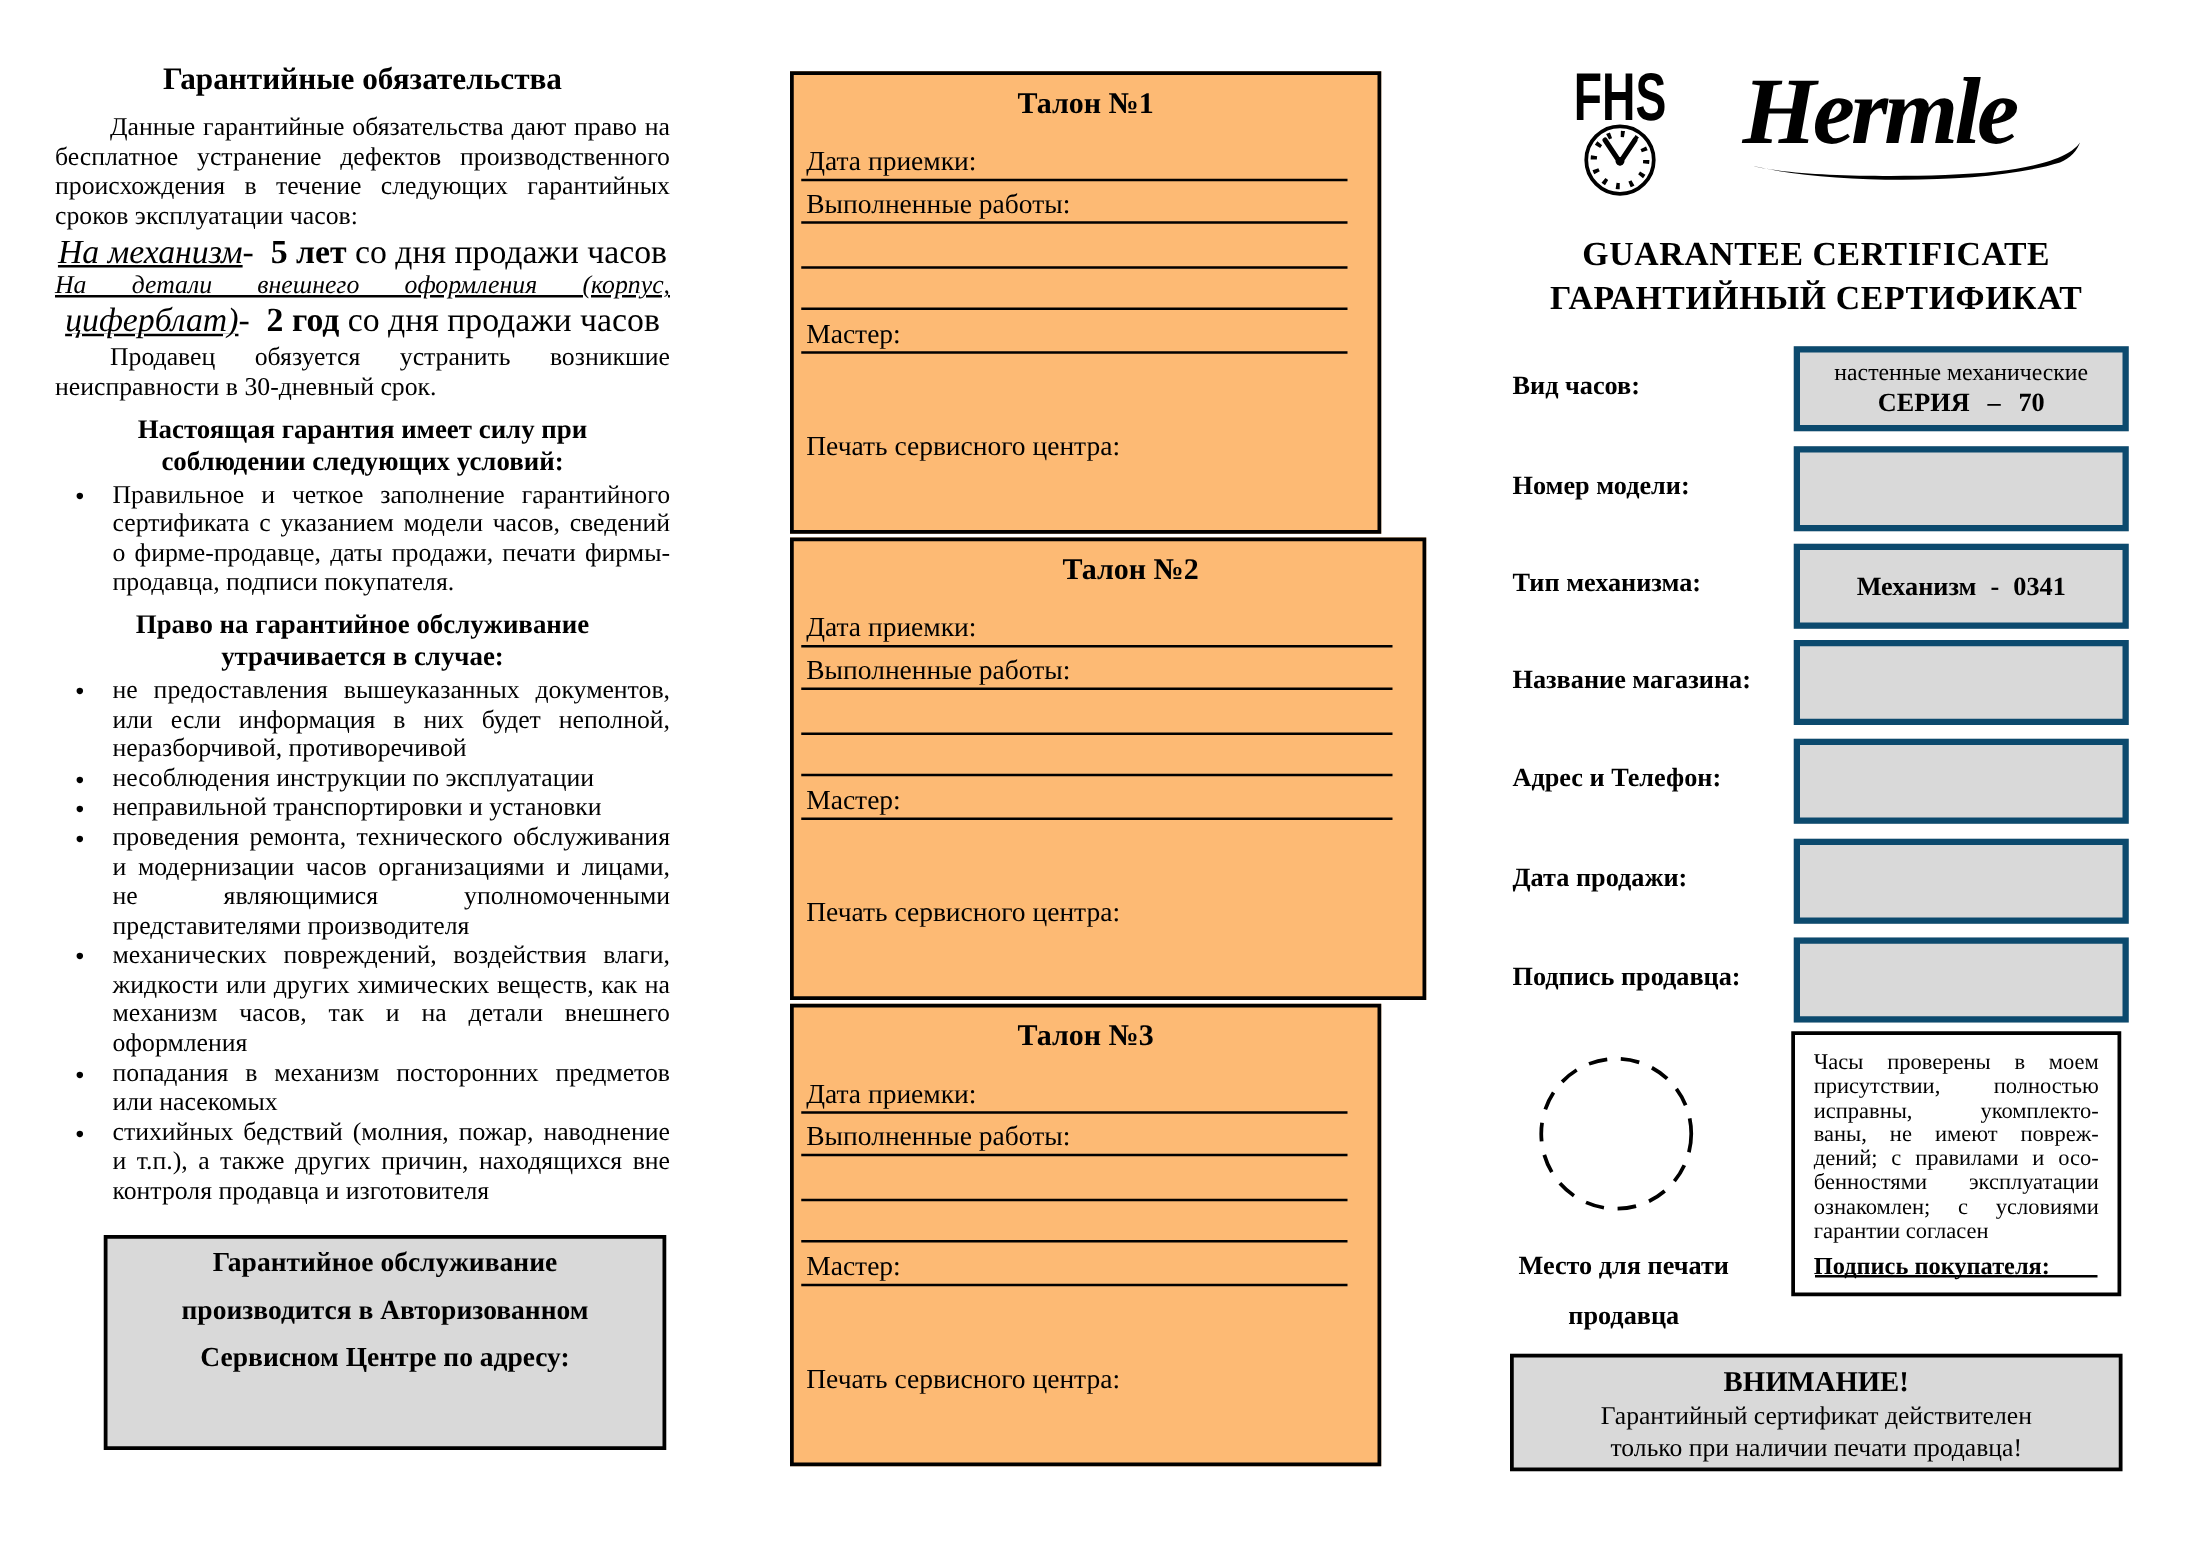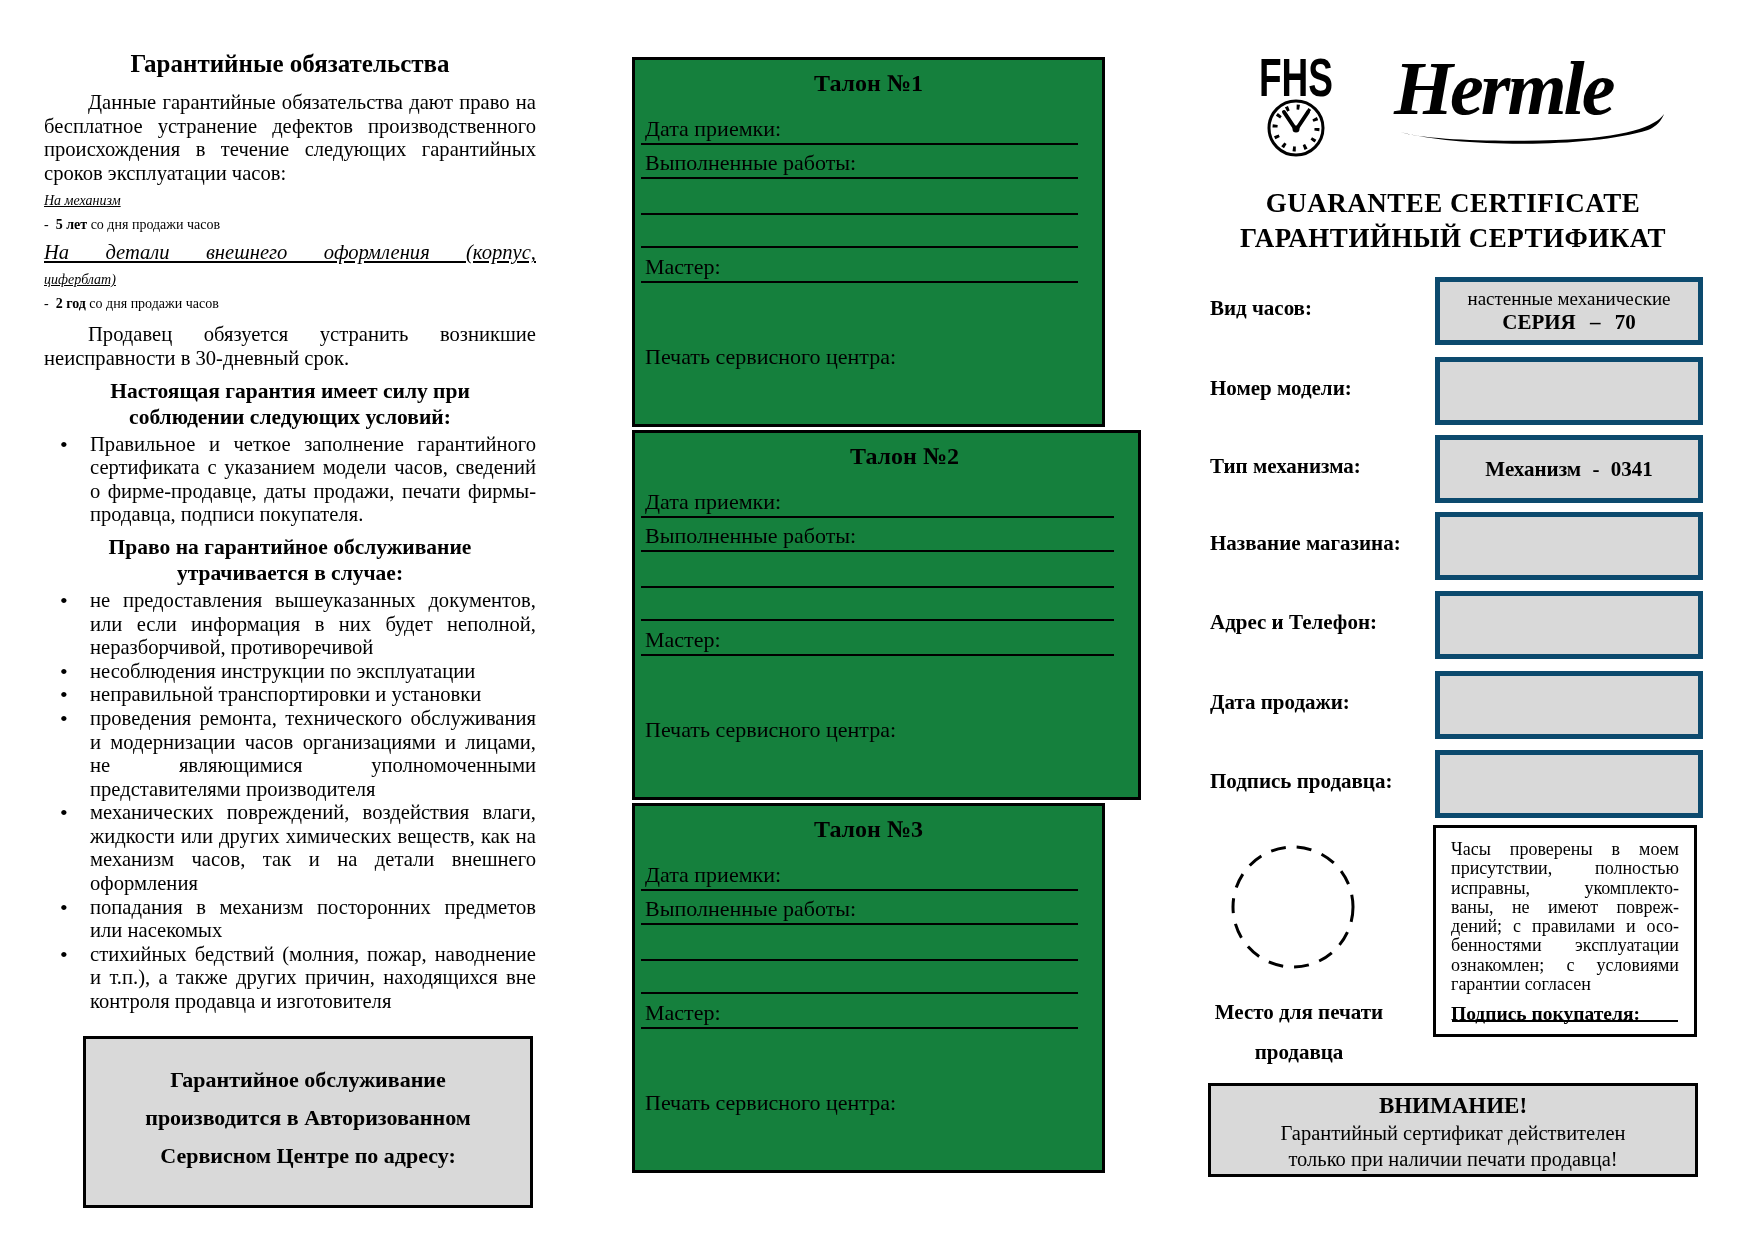--- a/index.html
+++ b/index.html
@@ -3,36 +3,36 @@
 <meta charset="utf-8">
 <style>
   html,body{margin:0;padding:0;background:#fff;}
   #page{position:relative;width:1754px;height:1241px;background:#ffffff;
         font-family:"Liberation Serif","DejaVu Serif",serif;color:#000;overflow:hidden;}
 
   
   .left-panel{position:absolute;left:44px;top:50px;width:492px;}
   .lp-title{font-size:25px;font-weight:bold;text-align:center;margin:0 0 13px 0;}
   .lp-body{font-size:20.6px;line-height:23.6px;text-align:justify;margin:0;text-indent:44px;}
-  .term-row{display:flex;justify-content:center;font-size:14px;line-height:24px;margin-top:4px;flex-direction:column;}
+  .term-row{display:flex;justify-content:center;font-size:27px;line-height:24px;margin-top:4px;}
   .term-row .iu{font-style:italic;text-decoration:underline;}
   .term-just{font-size:20.6px;line-height:24px;text-align:justify;text-align-last:justify;margin-top:3px;}
   .term-just .iu{font-style:italic;text-decoration:underline;}
   .lp-note{margin-top:7px;}
   .lp-heading{font-size:21.5px;font-weight:bold;text-align:center;line-height:26px;
               white-space:pre-line;margin:7px 0 3px 0;}
   .lp-list{list-style:none;margin:0;padding:0;}
   .lp-list li{position:relative;padding-left:46px;font-size:20.6px;line-height:23.6px;text-align:justify;}
   .lp-list li::before{content:"\2022";position:absolute;left:16px;font-size:22px;}
   .service-box{box-sizing:border-box;margin:22px 0 0 39px;width:450px;height:172px;
                border:3px solid #000;background:#d9d9d9;text-align:center;
-               font-weight:bold;font-size:22px;line-height:38px;padding-top:22px;white-space:pre-line;}
+               font-weight:bold;font-size:22px;line-height:38px;white-space:pre-line;}
 
   
-  .coupon{position:absolute;left:632px;width:467px;height:364px;border:3px solid #000;background:#15803d;}
+  .coupon{position:absolute;left:632px;width:467px;height:364px;border:3px solid #000;background:#fdba74;}
   .c-title{margin-top:10px;text-align:center;font-weight:bold;font-size:24px;}
   .c-line{position:absolute;left:6px;right:24px;border-top:2.5px solid #000;height:0;}
   .c-label{position:absolute;left:10px;font-size:22px;}
 
   
   .abs{position:absolute;}
   .cert-title{position:absolute;left:1206px;width:494px;text-align:center;
               font-weight:bold;font-size:27px;letter-spacing:.5px;}
   .f-label{position:absolute;left:1210px;width:224px;height:62px;display:flex;align-items:center;
            font-weight:bold;font-size:21px;}

